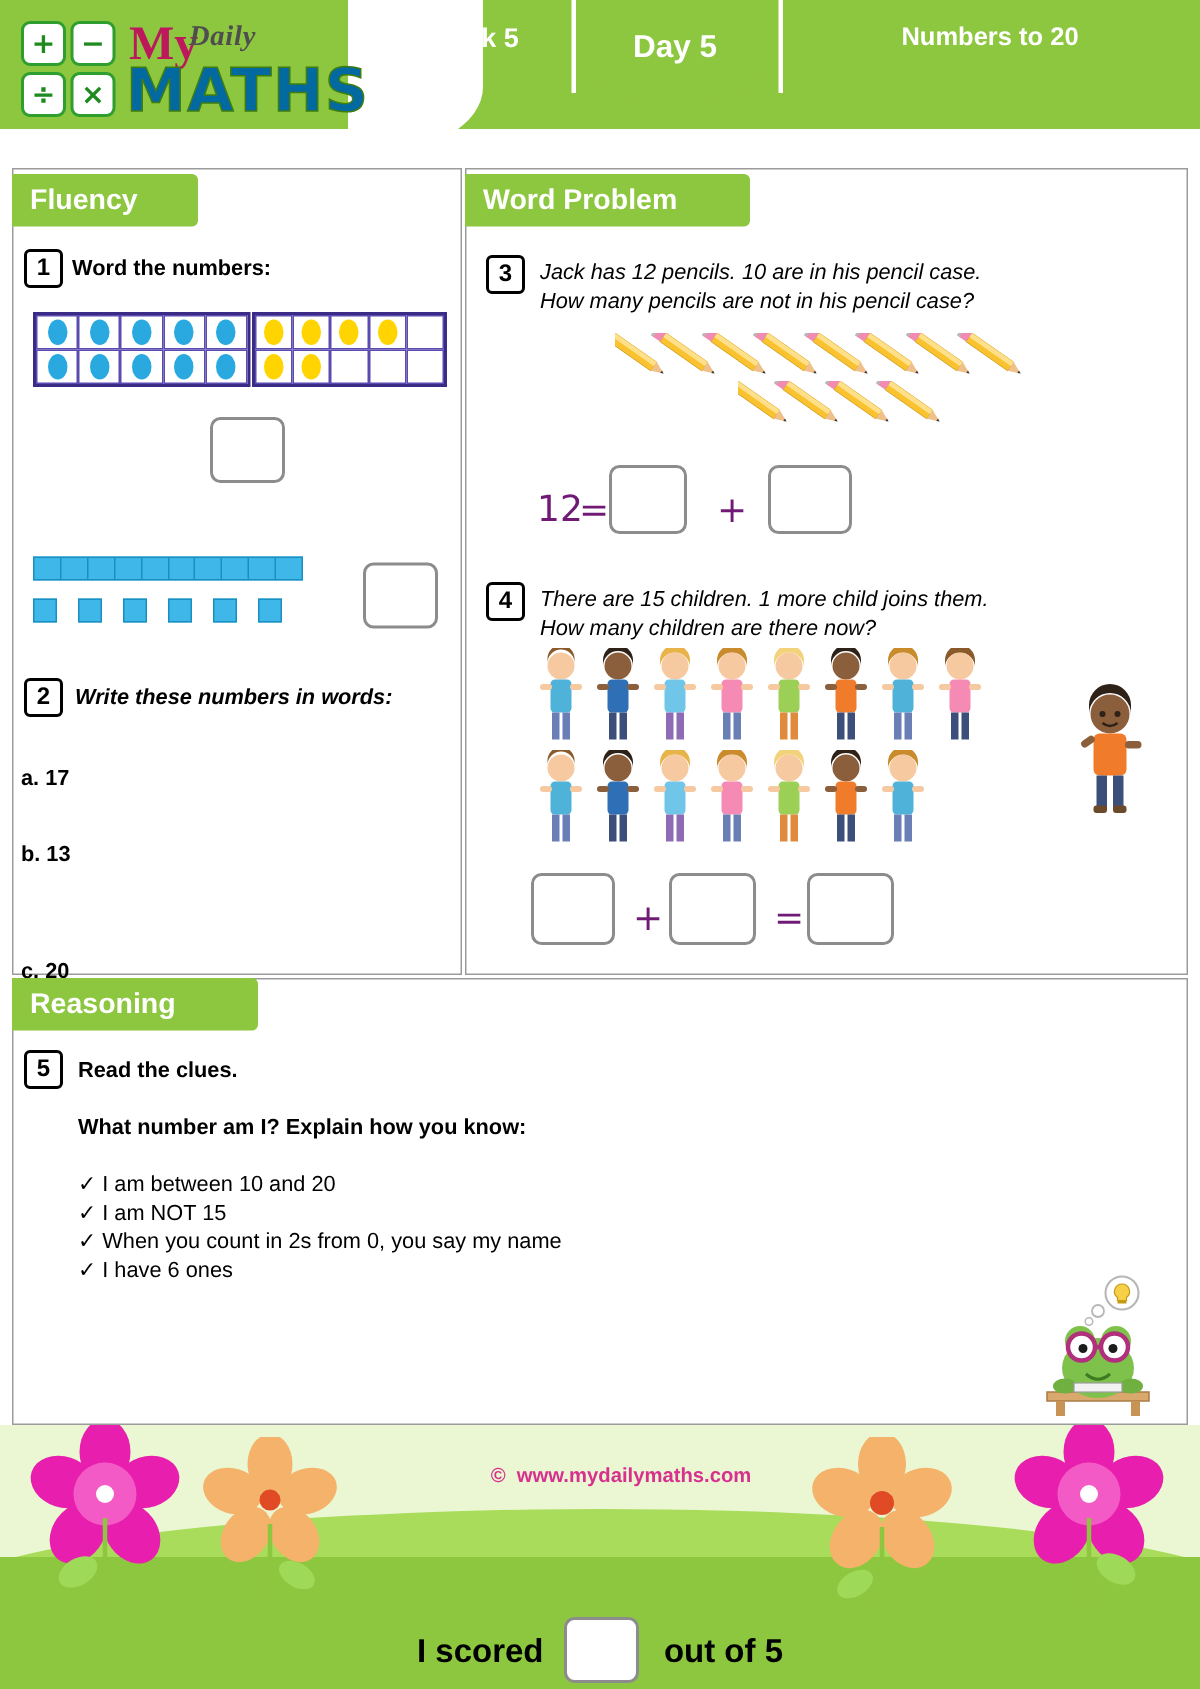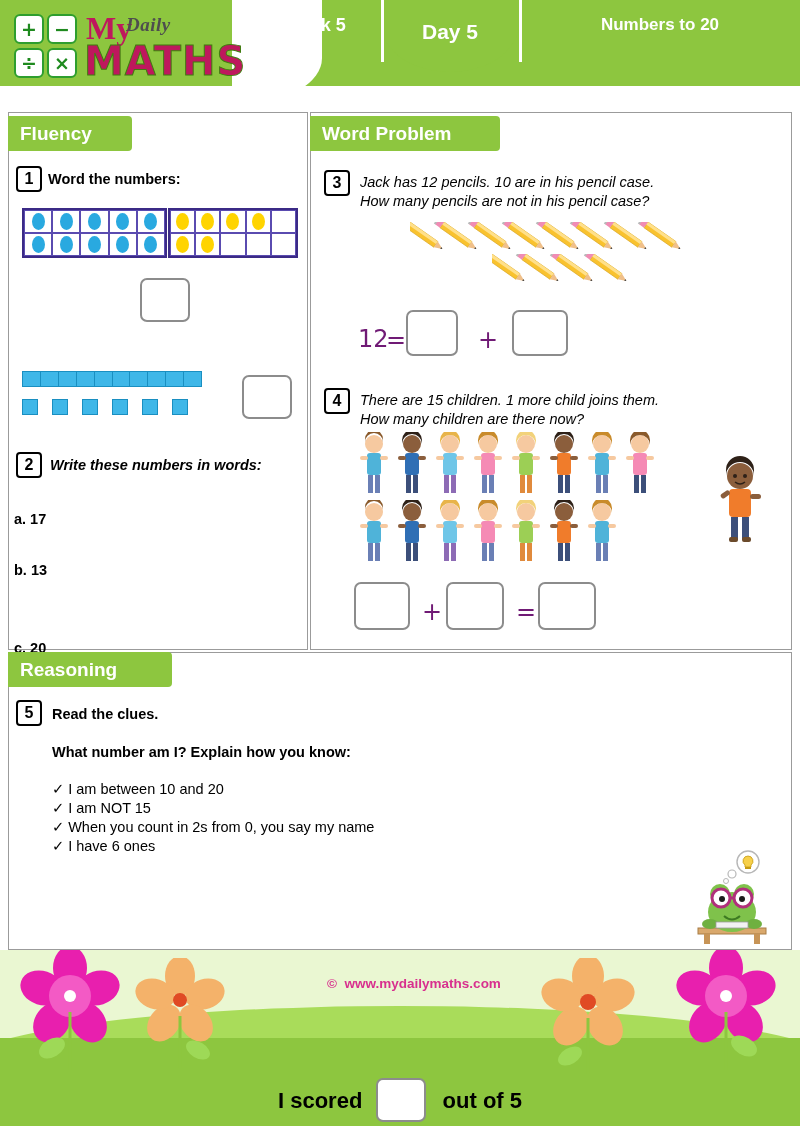--- a/index.html
+++ b/index.html
@@ -57,21 +57,21 @@
   .logo-text-my {
     position: absolute; left: 78px; top: 4px;
     font-family: "Liberation Serif", serif;
     font-weight: bold;
     font-size: 32px; color: #be185d;
   }
   .logo-text-maths {
     position: absolute; left: 76px; top: 32px;
     font-family: "DejaVu Sans", sans-serif;
     font-weight: bold; font-size: 40px;
-    color: #be185d;
+    color: #0369a1;
     -webkit-text-stroke: 1px #3f7d0f;
     letter-spacing: 1px;
   }
   .hdr-week {
     position: absolute; left: 250px; top: 8px; width: 130px; height: 34px;
     color: #ffffff; font-size: 18px; font-weight: bold;
     display: flex; align-items: center; justify-content: center;
   }
   .hdr-divider {
     position: absolute; top: 0; width: 3px; height: 62px; background: #ffffff;

